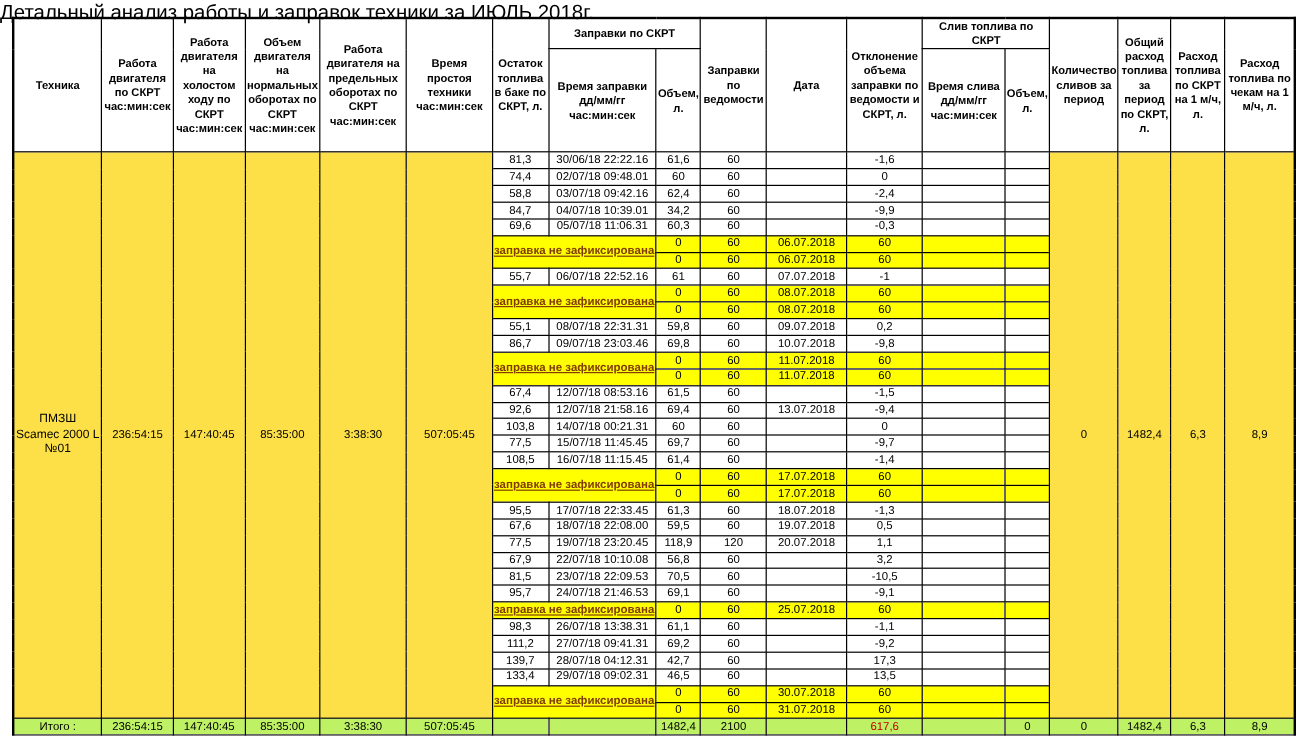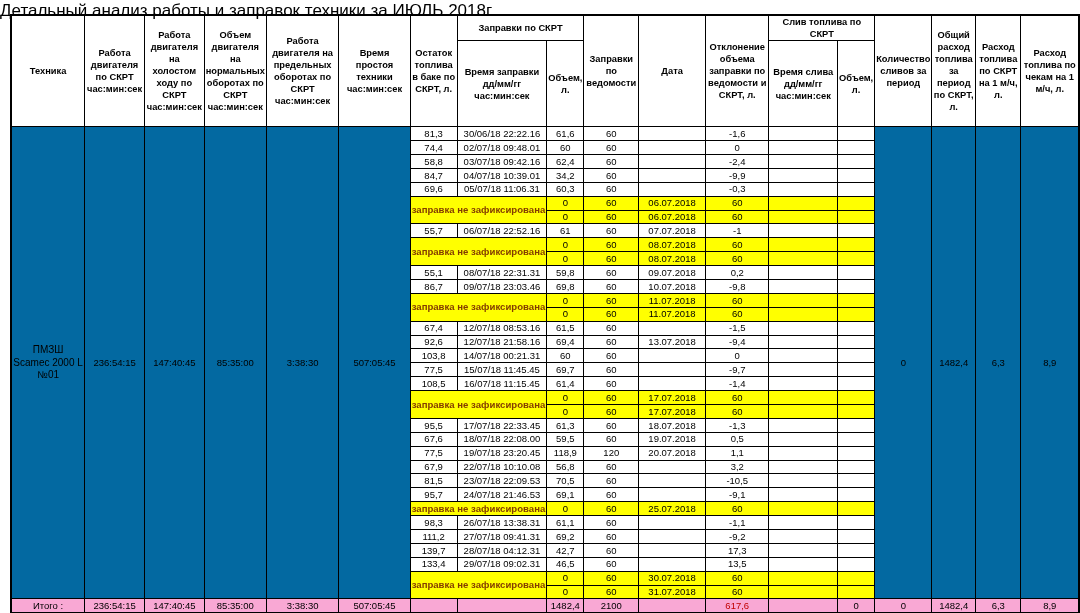--- a/index.html
+++ b/index.html
@@ -20,28 +20,28 @@
     text-align:center; vertical-align:middle;
     padding:0 1px; word-wrap:break-word;
   }
   thead th {
     font-size:9.3px; font-weight:bold; line-height:1.3; background:#fff;
   }
   tr.group-row { height:15px; }
   tr.sub-row { height:86px; }
   tbody tr { height:13.9px; }
   tbody td { font-size:9.5px; line-height:1; white-space:nowrap; }
-  td.merged { background:#0369a1; }
+  td.merged { background:#fde047; }
   td.name { font-size:10px; white-space:pre-line; line-height:1.25; }
   td.y { background:#FFFF00; }
   td.missing {
-    color:#833C00; font-weight:bold; white-space:nowrap; font-size:9.6px;
+    color:#833C00; font-weight:bold; white-space:nowrap; font-size:9.6px;text-decoration:underline;
   }
   tfoot tr { height:14px; }
-  tfoot td { background:#f9a8d4; font-size:9.5px; white-space:nowrap;margin-left:24px; }
+  tfoot td { background:#bef264; font-size:9.5px; white-space:nowrap;margin-left:24px; }
   tfoot td.red { color:#C00000;text-align:center; }
 </style>
 </head>
 <body>
 
 <div class="title">Детальный анализ работы и заправок техники за ИЮЛЬ 2018г.</div>
 
 <table>
   <colgroup>
     <col style="width:78px">

